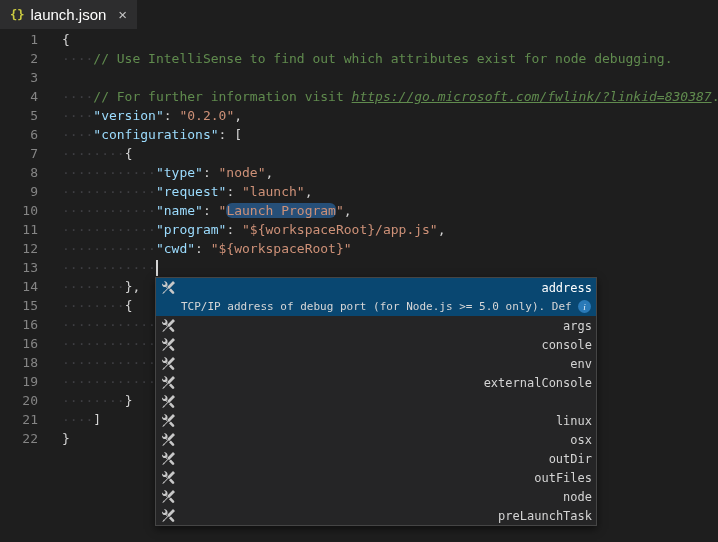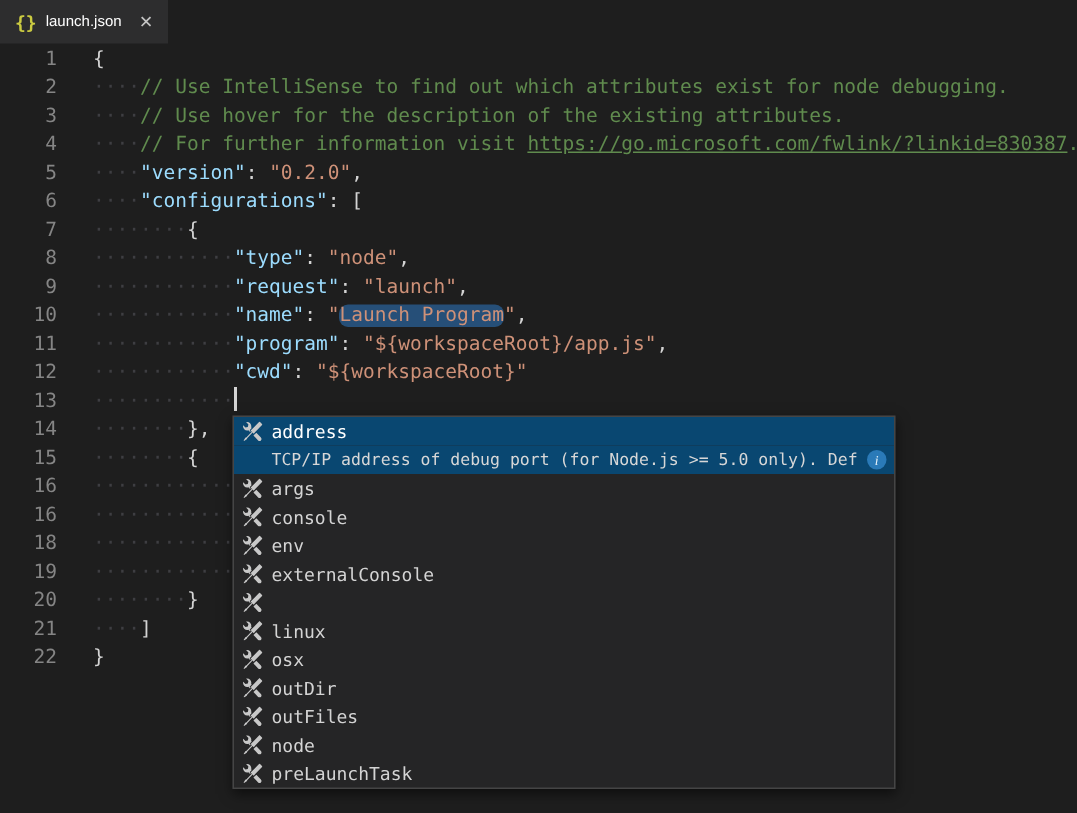--- a/index.html
+++ b/index.html
@@ -16,42 +16,42 @@
     --line-num:#858585;
   }
   *{margin:0;padding:0;box-sizing:border-box;}
   html,body{width:718px;height:542px;overflow:hidden;}
   body{background:var(--editor-bg);font-family:"DejaVu Sans Mono",monospace;position:relative;}
 
   
   .tabbar{height:30px;background:#1e1e1e;display:flex;align-items:stretch;border-bottom:1px solid #1e1e1e;}
   .tab{background:#2d2d2e;display:flex;align-items:center;padding:0 10px;gap:6px;cursor:pointer;}
   .json-icon{color:#cbcb41;font-size:12px;font-weight:bold;font-family:"DejaVu Sans Mono",monospace;}
-  .tab-title{color:#ffffff;font-size:10px;font-family:"Liberation Sans",sans-serif;}
+  .tab-title{color:#ffffff;font-size:15px;font-family:"Liberation Sans",sans-serif;}
   .tab-close{color:#c5c5c5;font-size:15px;margin-left:6px;font-family:"Liberation Sans",sans-serif;line-height:1;}
 
   
   .editor{position:absolute;top:30px;left:0;right:0;bottom:0;background:var(--editor-bg);}
   .line{display:flex;height:19px;line-height:19px;font-size:13px;white-space:pre;}
   .ln{width:38px;flex:none;text-align:right;color:var(--line-num);padding-right:0;font-size:13px;}
   .code{white-space:pre;padding-left:24px;}
   .tok-ws{color:var(--ws);}
   .tok-c{color:var(--comment);text-align:right;}
-  .tok-l{color:var(--comment);text-decoration:underline;}
+  .tok-l{color:var(--comment);text-decoration:underline;font-style:italic;}
   .tok-k{color:var(--key);}
   .tok-s{color:var(--string);}
   .tok-p{color:var(--punct);}
   .tok-hl{color:var(--string);background:var(--sel-hl);border-radius:6px;}
   .cursor{display:inline-block;width:2px;height:16px;background:#d4d4d4;vertical-align:middle;margin-top:-2px;}
 
   
   .suggest{position:absolute;left:155px;top:247px;width:442px;background:var(--suggest-bg);
     border:1px solid var(--suggest-border);box-shadow:0 3px 8px rgba(0,0,0,.55);
     font-size:12px;color:#d4d4d4;z-index:10;}
-  .srow{display:flex;align-items:center;height:19px;padding:8px 4px;gap:5px;white-space:nowrap;overflow:hidden;cursor:pointer;}
+  .srow{display:flex;align-items:center;height:19px;padding:8px 4px;gap:5px;white-space:nowrap;overflow:hidden;cursor:pointer;justify-content:space-between;}
   .srow.selected{background:var(--suggest-sel);color:#ffffff;}
   .sicon{width:16px;height:16px;flex:none;display:flex;align-items:center;justify-content:center;color:#c8c8c8;}
   .sicon svg{width:13px;height:13px;display:block;}
   .slabel{font-size:12px;}
   .sdesc{height:19px;background:var(--suggest-sel);display:flex;align-items:center;
     padding:0 5px 0 25px;gap:6px;overflow:hidden;}
   .sdesc-text{flex:1;font-size:11px;color:#d7d7d7;white-space:nowrap;overflow:hidden;}
   .sinfo{flex:none;width:13px;height:13px;border-radius:50%;background:#2a7ab8;color:#eaf4fb;
     font-size:9px;font-style:italic;font-family:"Liberation Serif",serif;
     display:flex;align-items:center;justify-content:center;}
@@ -64,21 +64,21 @@
     <span class="json-icon">{}</span>
     <span class="tab-title">launch.json</span>
     <span class="tab-close">×</span>
   </div>
 </div>
 
 <div class="editor">
   <div id="lines">
       <div class="line"><span class="ln">1</span><span class="code"><span class="tok-p">{</span></span></div>
       <div class="line"><span class="ln">2</span><span class="code"><span class="tok-ws">····</span><span class="tok-c">// Use IntelliSense to find out which attributes exist for node debugging.</span></span></div>
-      <div class="line"><span class="ln">3</span><span class="code"><span class="tok-ws">····</span><span class="tok-c">// Use hover for the description of the existing attributes.</span></span></div>
+      <div class="line"><span class="ln">3</span></div>
       <div class="line"><span class="ln">4</span><span class="code"><span class="tok-ws">····</span><span class="tok-c">// For further information visit </span><span class="tok-l">https://go.microsoft.com/fwlink/?linkid=830387</span><span class="tok-c">.</span></span></div>
       <div class="line"><span class="ln">5</span><span class="code"><span class="tok-ws">····</span><span class="tok-k">"version"</span><span class="tok-p">: </span><span class="tok-s">"0.2.0"</span><span class="tok-p">,</span></span></div>
       <div class="line"><span class="ln">6</span><span class="code"><span class="tok-ws">····</span><span class="tok-k">"configurations"</span><span class="tok-p">: [</span></span></div>
       <div class="line"><span class="ln">7</span><span class="code"><span class="tok-ws">········</span><span class="tok-p">{</span></span></div>
       <div class="line"><span class="ln">8</span><span class="code"><span class="tok-ws">············</span><span class="tok-k">"type"</span><span class="tok-p">: </span><span class="tok-s">"node"</span><span class="tok-p">,</span></span></div>
       <div class="line"><span class="ln">9</span><span class="code"><span class="tok-ws">············</span><span class="tok-k">"request"</span><span class="tok-p">: </span><span class="tok-s">"launch"</span><span class="tok-p">,</span></span></div>
       <div class="line"><span class="ln">10</span><span class="code"><span class="tok-ws">············</span><span class="tok-k">"name"</span><span class="tok-p">: </span><span class="tok-s">"</span><span class="tok-hl">Launch Program</span><span class="tok-s">"</span><span class="tok-p">,</span></span></div>
       <div class="line"><span class="ln">11</span><span class="code"><span class="tok-ws">············</span><span class="tok-k">"program"</span><span class="tok-p">: </span><span class="tok-s">"${workspaceRoot}/app.js"</span><span class="tok-p">,</span></span></div>
       <div class="line"><span class="ln">12</span><span class="code"><span class="tok-ws">············</span><span class="tok-k">"cwd"</span><span class="tok-p">: </span><span class="tok-s">"${workspaceRoot}"</span></span></div>
       <div class="line"><span class="ln">13</span><span class="code"><span class="tok-ws">············</span><span class="cursor"></span></span></div>

